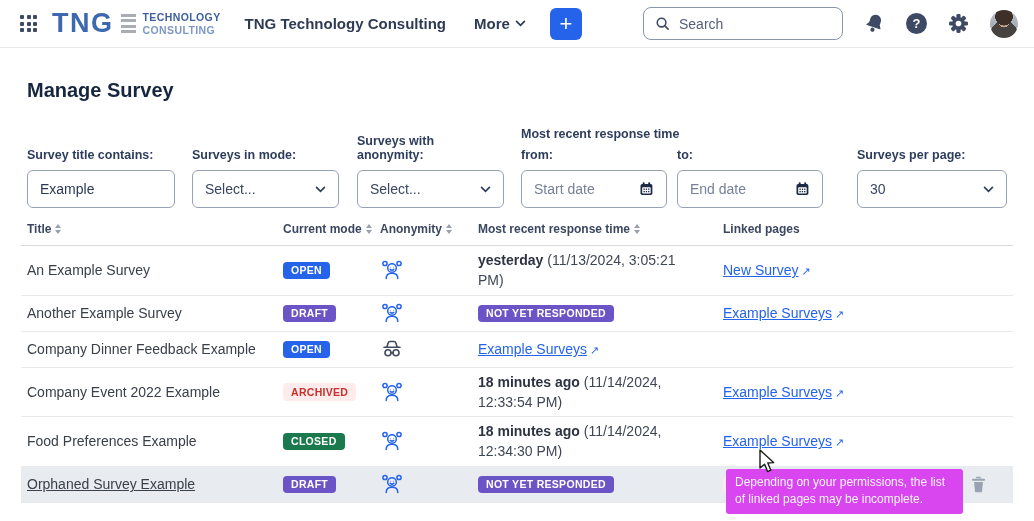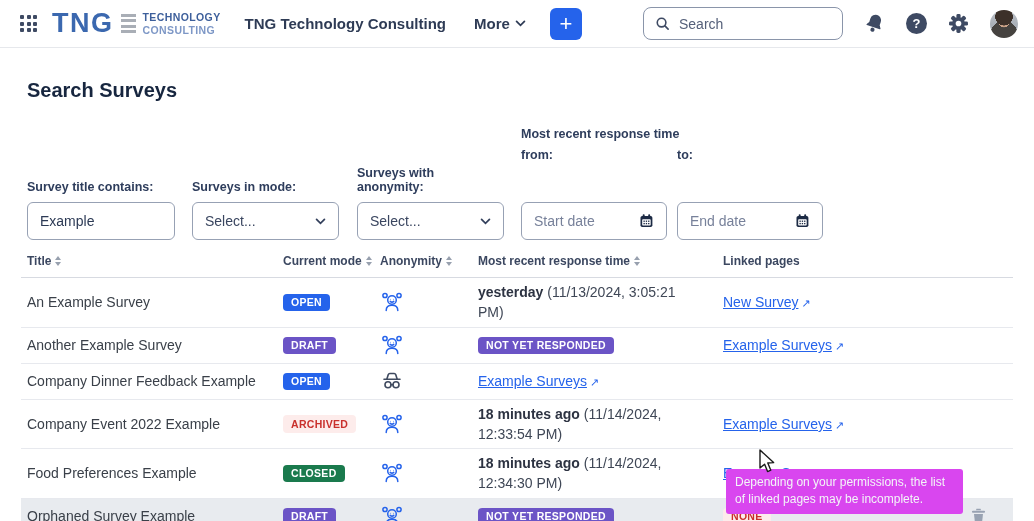--- a/index.html
+++ b/index.html
@@ -47,21 +47,21 @@
     display:flex; align-items:center; padding:8px 12px; font-size:14px; color:#2c3a55; }
   .ctrl input { border:none; outline:none; width:100%; font-size:14px; color:#2c3a55;
     font-family:"Liberation Sans",sans-serif; background:transparent; }
   .ctrl input::placeholder { color:#77819a; }
   .select { justify-content:space-between; cursor:pointer; }
   .select .val { color:#3a4660; }
   .date { justify-content:space-between; gap:6px; cursor:text; }
   .rt-group { display:flex; flex-direction:column; }
   .rt-label { font-size:12.5px; font-weight:700; color:#2e3d5c; margin-bottom:7px; }
   .rt-row { display:flex; gap:10px; }
-  .w148{width:148px;} .w147{width:147px;} .w146{width:146px;gap:32px;} .w150{width:150px;}
+  .w148{width:148px;} .w147{width:147px;} .w146{width:146px;} .w150{width:150px;}
   .gap17{margin-left:17px;} .gap18{margin-left:18px;}
   .spacer{flex:1;}
 
   
   .table { margin:14px -6px 0; }
   .thead, .tr { display:grid; grid-template-columns:256px 97px 98px 245px 1fr 36px;
     align-items:center; padding:0 6px; }
   .thead { font-size:12px; font-weight:700; color:#3b4760; padding-bottom:9px;
     border-bottom:1px solid #d7dae1; align-items:center; }
   .th { display:flex; align-items:center; gap:4px; }
@@ -155,21 +155,21 @@
       </g>
       <circle cx="10" cy="10" r="2.7" fill="#fff"></circle>
     </svg>
   </div>
   <div class="hicon">
     <span class="avatar"></span>
   </div>
 </div>
 
 <div class="main">
-  <h1 class="page-title">Search Surveys</h1>
+  <h1 class="page-title">Manage Survey</h1>
 
   <div class="filters">
     <div class="filter w148">
       <label>Survey title contains:</label>
       <div class="ctrl">
           <input type="text" value="Example" style="">
         </div>
     </div>
     <div class="filter w147 gap17">
       <label>Surveys in mode:</label>
@@ -228,20 +228,29 @@
                 <rect x="6" y="12.6" width="1.8" height="1.8"></rect>
                   <rect x="9.1" y="12.6" width="1.8" height="1.8"></rect>
                   <rect x="12.2" y="12.6" width="1.8" height="1.8"></rect>
               </g>
             </svg>
           </div>
         </div>
       </div>
     </div>
     <div class="spacer"></div>
+    <div class="filter w150">
+      <label>Surveys per page:</label>
+      <div class="ctrl select">
+        <span class="val">30</span>
+        <svg width="11" height="7" viewBox="0 0 12 8" fill="none" stroke="#33405c" stroke-width="2" stroke-linecap="round">
+            <path d="M1.5 1.5 L6 6 L10.5 1.5"></path>
+          </svg>
+      </div>
+    </div>
   </div>
 
   <div class="table">
     <div class="thead">
       <div class="th">
         <span>Title</span>
         <span class="sort">
             <i class="up"></i>
             <i class="dn"></i>
           </span>

